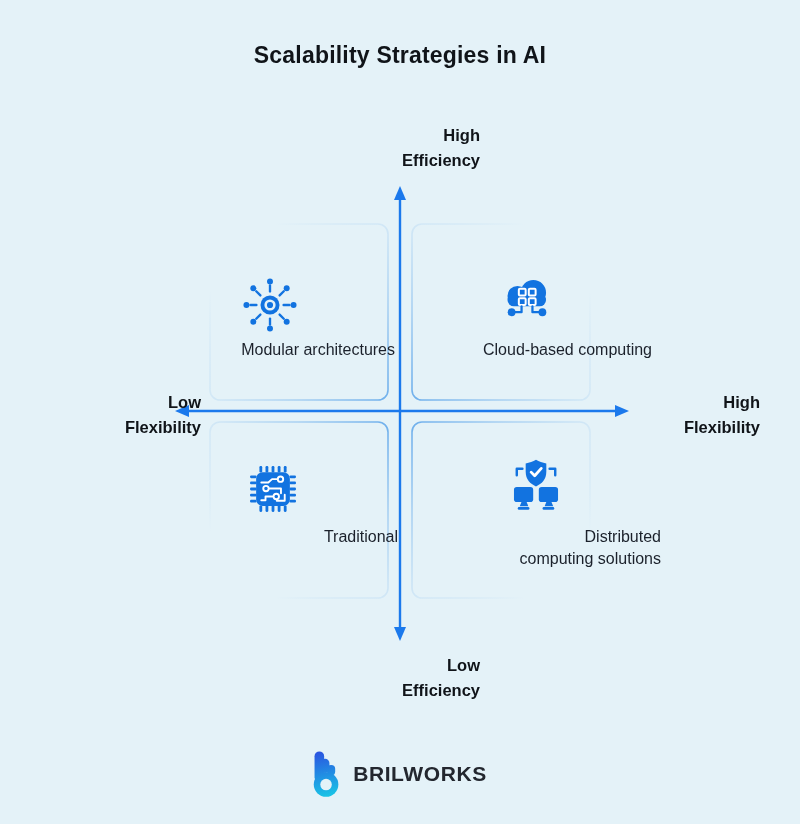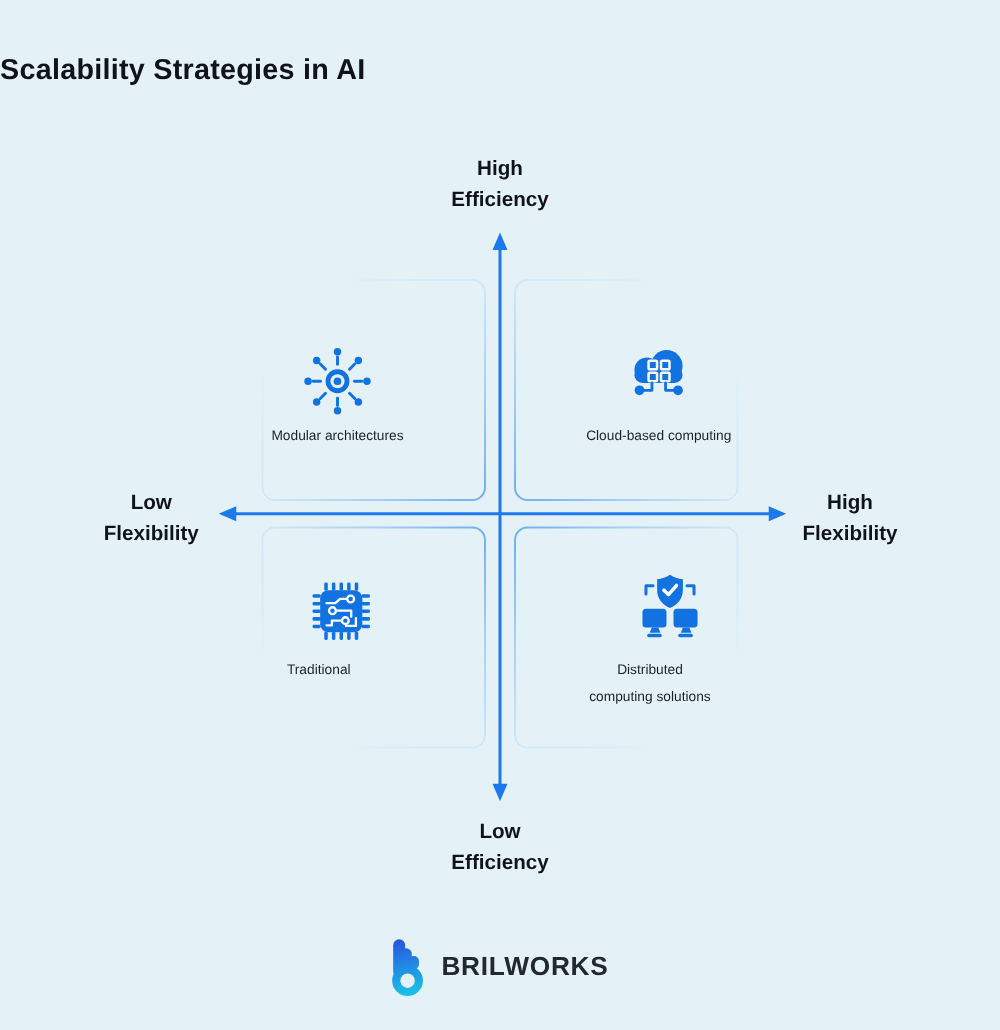--- a/index.html
+++ b/index.html
@@ -3,45 +3,45 @@
 <meta charset="utf-8">
 <style>
   :root{
     --background:#e4f2f8; --accent:#1273e0; --arrow:#1b79ec; --frame:#6aabe8;
     --title-text:#101419; --label-text:#1b212b; --logo-text:#23272f;
   }
   *{box-sizing:border-box;}
   body{margin:0;background:var(--background);}
   .canvas{position:relative;width:800px;height:824px;background:var(--background);
           font-family:"Liberation Sans",sans-serif;overflow:hidden;}
-  .title{position:absolute;top:42px;left:0;width:800px;margin:0;text-align:left;
+  .title{position:absolute;top:42px;left:0;width:800px;margin:0;text-align:center;
          font-size:23px;font-weight:700;letter-spacing:.2px;color:var(--title-text);}
   .axis-svg{position:absolute;left:0;top:0;width:800px;height:824px;}
   .axis-line{stroke:var(--arrow);stroke-width:2.4;stroke-linecap:round;}
   .axis-head{fill:var(--arrow);}
   .frame{fill:none;stroke:url(#fadeG);stroke-width:1.6;}
-  .axis-label{position:absolute;width:160px;text-align:center;font-size:16.5px;
+  .axis-label{position:absolute;width:160px;text-align:right;font-size:16.5px;
               line-height:25px;font-weight:600;color:var(--title-text);}
   .axis-label span{display:block;}
   .axis-label.top{left:320px;top:123px;}
   .axis-label.bottom{left:320px;top:653px;}
   .axis-label.left{left:41px;top:390px;}
   .axis-label.right{left:600px;top:390px;}
   .q-icon{position:absolute;color:var(--accent);}
   .q-icon.tl{left:241px;top:276px;}
   .q-icon.tr{left:498px;top:271px;}
   .q-icon.bl{left:243px;top:459px;}
   .q-icon.br{left:506px;top:456px;}
-  .q-label{position:absolute;width:250px;text-align:center;font-size:11px;
+  .q-label{position:absolute;width:250px;text-align:right;font-size:16px;
            line-height:21.5px;font-weight:500;color:var(--label-text);}
   .q-label span{display:block;}
   .q-label.tl{left:145px;top:339px;}
   .q-label.tr{left:402px;top:339px;}
-  .q-label.bl{left:130px;top:526px;}
-  .q-label.br{left:395px;top:526px;}
+  .q-label.bl{left:148px;top:526px;}
+  .q-label.br{left:411px;top:526px;}
   .footer{position:absolute;left:0;top:746px;width:800px;height:56px;
           display:flex;align-items:center;justify-content:center;gap:11px;}
   .brand-text{font-size:21px;font-weight:800;letter-spacing:.6px;color:var(--logo-text);}
 </style>
 </head>
 <body>
 
 <div class="canvas">
 
   <h1 class="title">Scalability Strategies in AI</h1>

